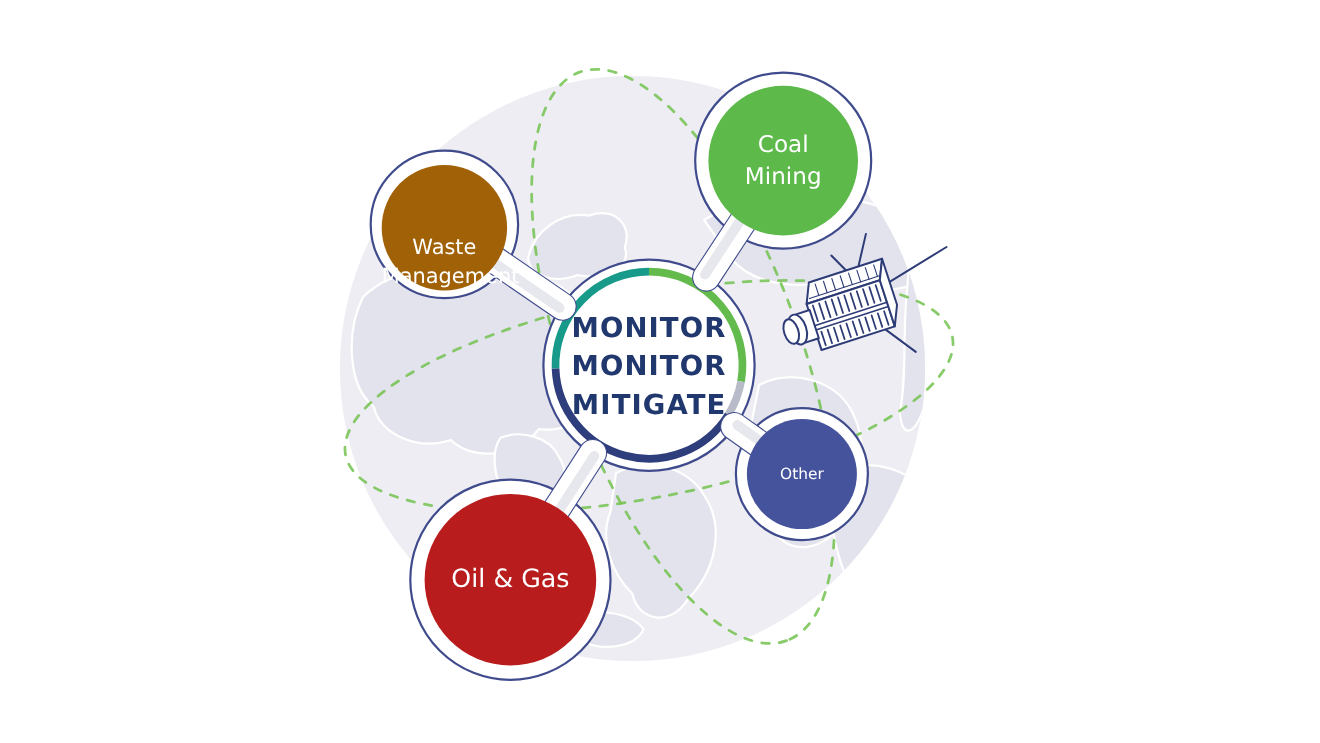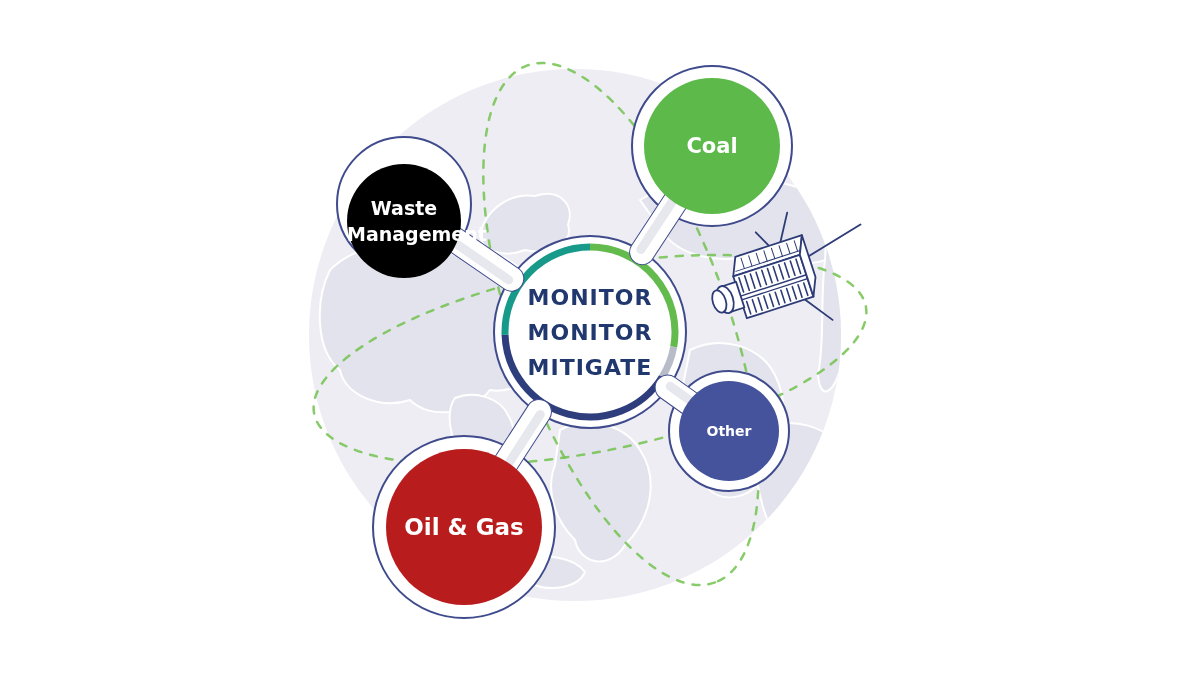--- a/index.html
+++ b/index.html
@@ -9,38 +9,38 @@
   }
   .bg-svg{position:absolute;left:0;top:0;z-index:0;}
   
   .disc-outer{
     position:absolute;border-radius:50%;background:#ffffff;
     border:2px solid var(--navy_outline);box-sizing:border-box;z-index:2;
   }
   .center-node{z-index:3;display:flex;align-items:center;justify-content:center;}
   .center-ring{position:absolute;left:-2px;top:-2px;z-index:1;}
   .center-title{
-    position:relative;z-index:2;text-align:left;color:var(--title_text);
-    font-weight:700;font-size:22px;line-height:35px;letter-spacing:1px;
+    position:relative;z-index:2;text-align:right;color:var(--title_text);
+    font-weight:700;font-size:25px;line-height:35px;letter-spacing:1px;
   }
   
   .connector{
     position:absolute;height:26px;border-radius:13px;background:var(--connector_fill);
     border:1.6px solid var(--navy_outline);box-sizing:border-box;
     transform-origin:0 50%;z-index:4;
   }
   .connector .stripe{
     position:absolute;left:9px;right:9px;top:5px;height:9px;border-radius:6px;
     background:var(--connector_stripe);
   }
   
   .disc-inner{
     position:absolute;border-radius:50%;z-index:5;
     display:flex;align-items:center;justify-content:center;
-    color:#ffffff;font-weight:700;text-align:center;
+    color:#ffffff;font-weight:400;text-align:center;
   }
   .disc-inner .label{width:100%;}
   .label-line{display:block;}
 </style>
 </head>
 <body>
 
 <div class="canvas">
 
   <svg class="bg-svg" width="1200" height="675" viewBox="0 0 1200 675">
@@ -108,29 +108,30 @@
   <div class="connector" style="left:635px;top:250.4px;width:140.4px;transform:rotate(-56.74deg);">
       <span class="stripe"></span>
     </div>
   <div class="connector" style="left:656.8px;top:366.6px;width:88.7px;transform:rotate(35.45deg);">
       <span class="stripe"></span>
     </div>
   <div class="connector" style="left:545.5px;top:387.9px;width:150.2px;transform:rotate(122.87deg);">
       <span class="stripe"></span>
     </div>
 
-  <div class="disc-inner" style="left: 347px; top: 164px; width: 114px; height: 114px; font-size: 19px; line-height: 26px; background: #000000;">
+  <div class="disc-inner" style="left: 347px; top: 150px; width: 114px; height: 114px; font-size: 19px; line-height: 26px; background: #a16207; align-items: flex-end;">
     <span class="label">
       <span class="label-line">Waste</span>
       <span class="label-line">Management</span>
     </span>
   </div>
   <div class="disc-inner" style="left: 644px; top: 78px; width: 136px; height: 136px; font-size: 21px; line-height: 29px; background: rgb(92, 185, 74);">
     <span class="label">
       <span class="label-line">Coal</span>
+      <span class="label-line">Mining</span>
     </span>
   </div>
   <div class="disc-inner" style="left: 679px; top: 381px; width: 100px; height: 100px; font-size: 14px; line-height: 26px; background: rgb(69, 83, 156);">
     <span class="label">
       <span class="label-line">Other</span>
     </span>
   </div>
   <div class="disc-inner" style="left: 386px; top: 449px; width: 156px; height: 156px; font-size: 23px; line-height: 28px; background: #b91c1c;">
     <span class="label">
       <span class="label-line">Oil &amp; Gas</span>

